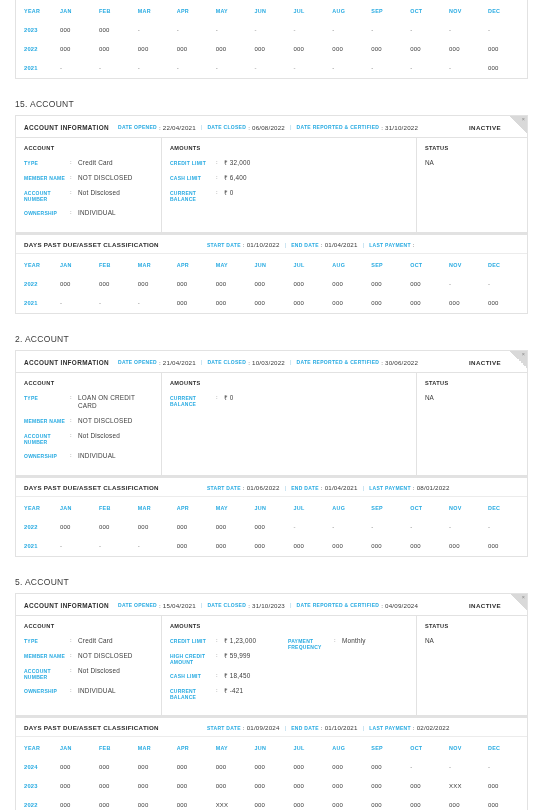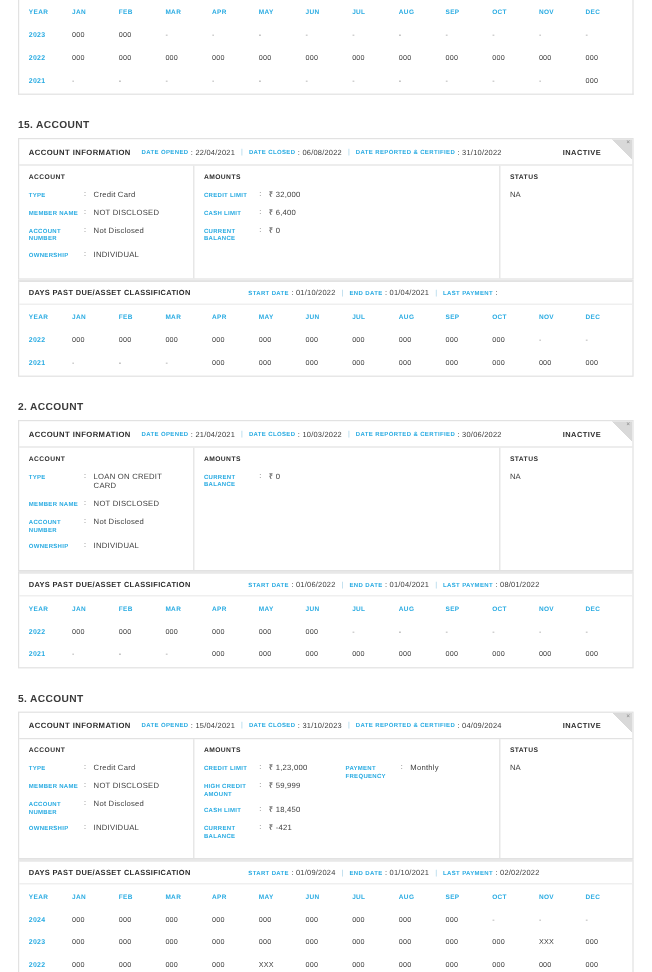--- a/index.html
+++ b/index.html
@@ -16,21 +16,21 @@
     border: 1px solid #e2e2e2;
     background: #fff;
     margin-bottom: 14px;
     position: relative;
   }
   .card + .card { margin-top: -14px; }
 
   
   .section-title {
     font-size: 8.5px;
-    font-weight: bold;
+    font-weight: normal;
     color: #3a3a3a;
     letter-spacing: 0.3px;
     margin: 20px 0 6px 0;
   }
 
   
   .card-head {
     display: flex;
     align-items: center;
     padding: 7px 8px 6px 8px;

